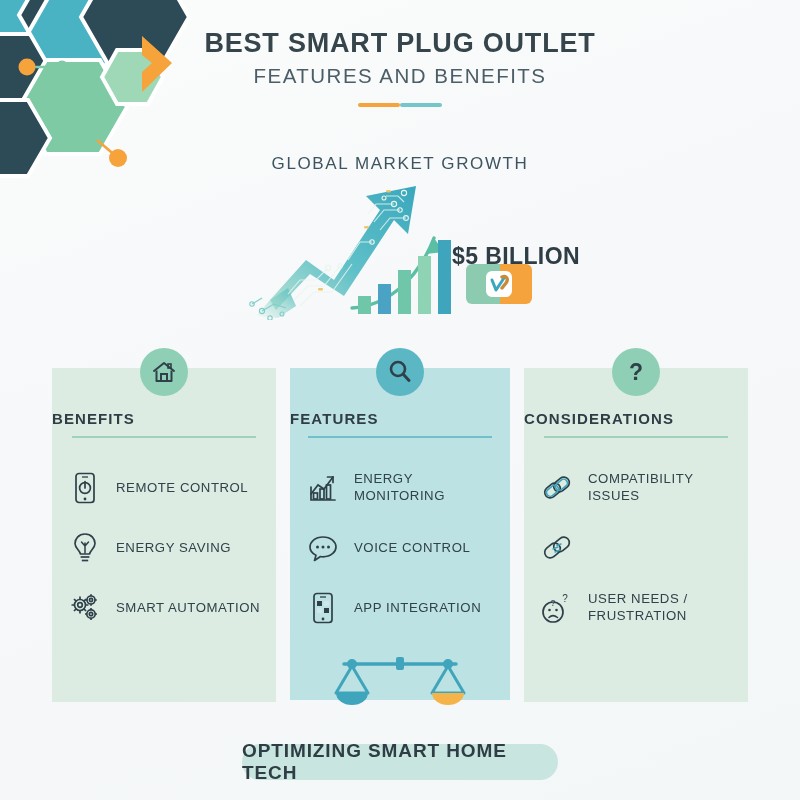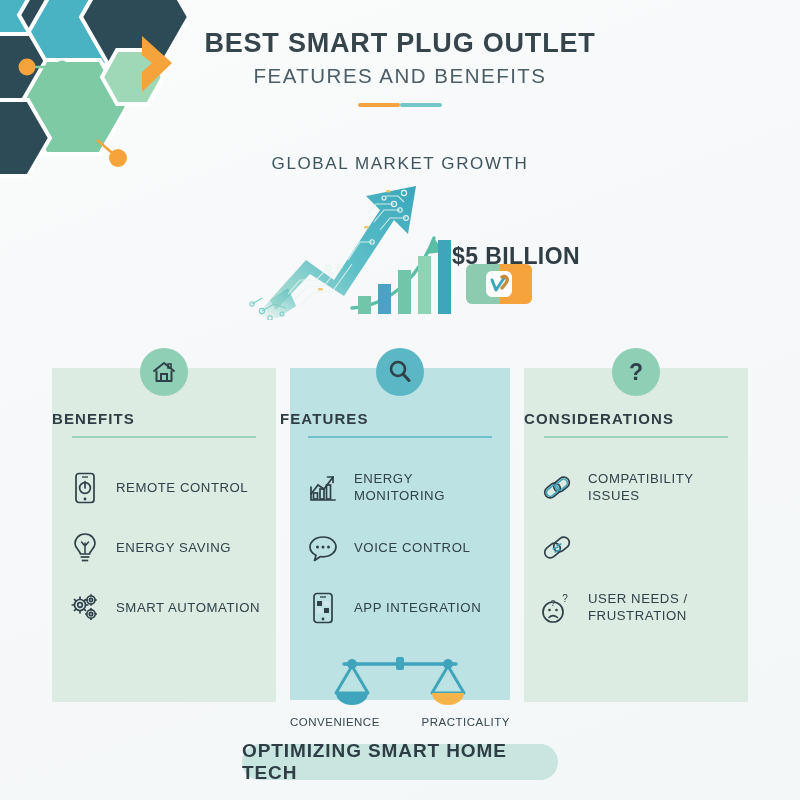--- a/index.html
+++ b/index.html
@@ -57,21 +57,21 @@
   }
   #icon-benefits       { left: 140px; background: #8fcfb6; }
   #icon-features       { left: 376px; background: #5bb7c4; }
   #icon-considerations { left: 612px; background: #8fcfb6; }
 
   .col-title {
     position: absolute; top: 410px; 
     font-size: 15px; font-weight: bold; letter-spacing: 1.1px; color: #2f3d44;
   }
   #title-benefits       { left: 52px;  width: 224px; }
-  #title-features       { left: 280px; width: 220px; }
+  #title-features       { left: 290px; width: 220px; }
   #title-considerations { left: 524px; width: 204px; }
 
   .col-divider { position: absolute; top: 436px; height: 2px; }
   #div-benefits       { left: 72px;  width: 184px; background: #9ed2bb; }
   #div-features       { left: 308px; width: 184px; background: #6fc0ca; }
   #div-considerations { left: 544px; width: 184px; background: #9ed2bb; }
 
   .list { position: absolute; }
   #list-benefits       { left: 68px;  top: 470px; width: 204px; }
   #list-features       { left: 306px; top: 470px; width: 200px; }
@@ -385,22 +385,18 @@
   <svg id="scales" viewBox="0 0 140 58">
     <line x1="14" y1="9" x2="126" y2="9" stroke="#3fa5bc" stroke-width="3.4" stroke-linecap="round"></line>
     <rect x="66" y="2" width="8" height="13" rx="2" fill="#3fa5bc"></rect>
     <circle cx="22" cy="9" r="5" fill="#3fa5bc"></circle>
     <circle cx="118" cy="9" r="5" fill="#3fa5bc"></circle>
     <path d="M22 11 L6 38 H38 Z" fill="none" stroke="#3fa5bc" stroke-width="3" stroke-linejoin="round"></path>
     <path d="M118 11 L102 38 H134 Z" fill="none" stroke="#3fa5bc" stroke-width="3" stroke-linejoin="round"></path>
     <path d="M6 38 A 16 12 0 0 0 38 38 Z" fill="#3fa5bc"></path>
     <path d="M102 38 A 16 12 0 0 0 134 38 Z" fill="#f5b449"></path>
   </svg>
-  <div id="scale-labels">
-    <span>CONVENIENCE</span>
-    <span>PRACTICALITY</span>
-  </div>
 
   <div id="banner">
     <span>OPTIMIZING SMART HOME TECH</span>
   </div>
 
 </div>
 
 </body></html>

